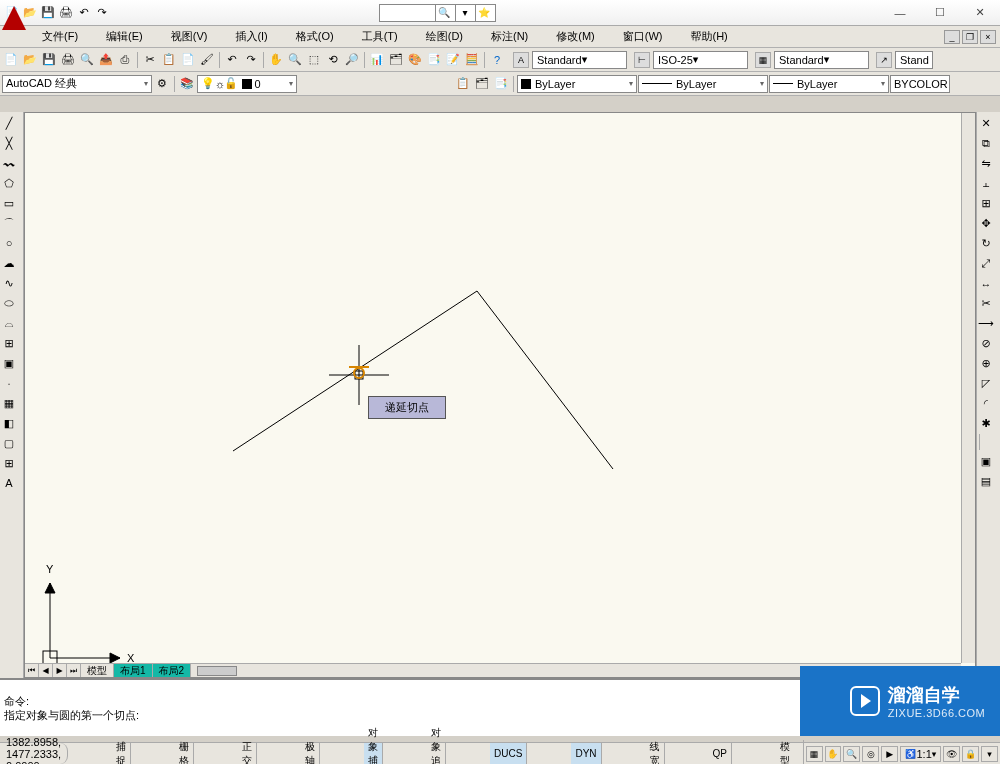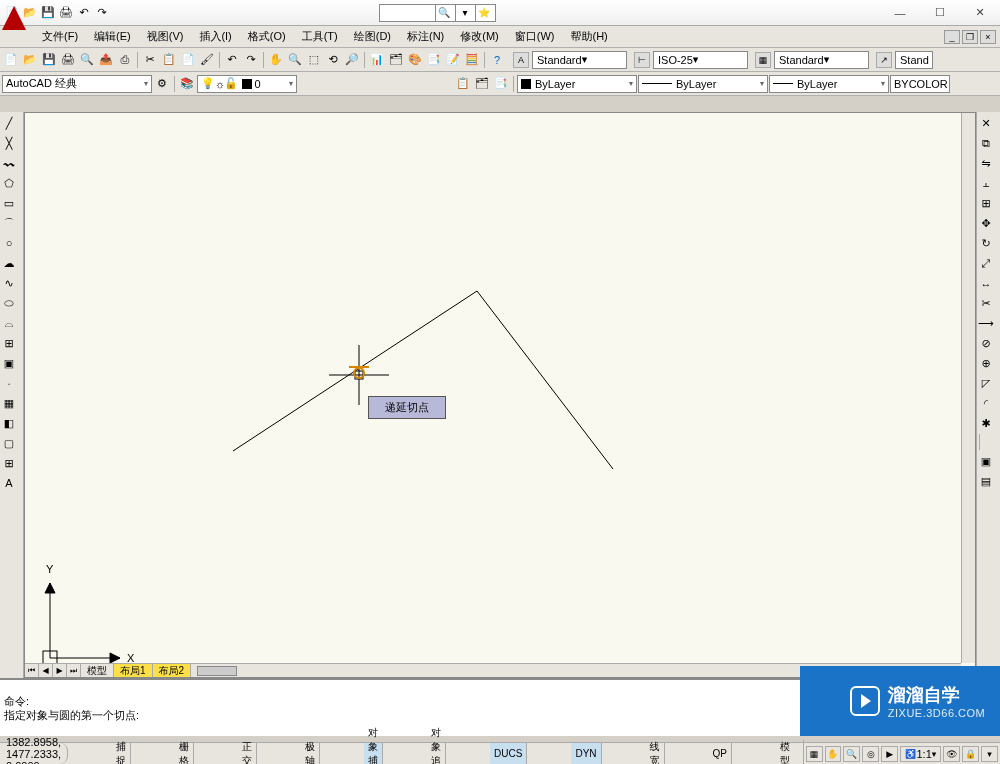--- a/index.html
+++ b/index.html
@@ -12,21 +12,21 @@
 .titlebar .winbtns { margin-left: auto; display: flex; }
 .titlebar .winbtn { width: 40px; height: 26px; display: flex; align-items: center; justify-content: center; color: #444; }
 .titlebar .searchbar { margin-left: auto; margin-right: 120px; display: flex; height: 18px; border: 1px solid #888; background: #fff; }
 .titlebar .searchbar input { width: 55px; border: none; outline: none; font-size: 10px; padding: 0 2px; }
 .titlebar .searchbar .sbtn { width: 20px; border-left: 1px solid #888; display:flex; align-items:center; justify-content:center; font-size:10px; }
 
 
 .menurow { height: 22px; background: #e8e5de; display: flex; align-items: center; border-bottom: 1px solid #b0b0b0; position: relative; }
 .applogo { width: 28px; height: 40px; position: absolute; left: 0; top: -22px; z-index: 5; }
 .applogo .a { width: 0; height: 0; border-left: 12px solid transparent; border-right: 12px solid transparent; border-bottom: 24px solid #b40000; margin: 2px auto 0; }
-.menubar { display: flex; margin-left: 34px; gap: 0; }
+.menubar { display: flex; margin-left: 34px; gap: 12px; }
 .menubar .mitem { padding: 3px 8px; cursor: pointer; }
 .mdibtns { margin-left: auto; display: flex; gap: 2px; padding-right: 4px; }
 .mdibtns .mb { width: 16px; height: 14px; background: #ddd; border: 1px solid #999; display:flex; align-items:center; justify-content:center; font-size:9px; }
 
 
 .toolbarrow { height: 24px; background: #e8e5de; border-bottom: 1px solid #b0b0b0; display: flex; align-items: center; padding: 0 2px; gap: 1px; overflow: hidden; }
 .tbtn { width: 18px; height: 18px; display: flex; align-items: center; justify-content: center; border: 1px solid transparent; cursor: pointer; }
 .tsep { width: 1px; height: 16px; background: #aaa; margin: 0 2px; }
 .tcombo { height: 18px; border: 1px solid #888; background: #fff; display: flex; align-items: center; padding: 0 3px; font-size: 11px; min-width: 0; }
 .tcombo .dn { margin-left: auto; font-size: 8px; color: #666; }
@@ -39,21 +39,21 @@
 .vtb-right { position: absolute; right: 0; top: 112px; width: 24px; background: #e8e5de; border-left: 1px solid #aaa; display: flex; flex-direction: column; gap: 2px; padding: 2px 0; height: 566px; }
 
 
 .canvas-wrap { position: absolute; left: 24px; top: 112px; right: 24px; height: 566px; background: #faf9f0; border: 1px solid #888; overflow: hidden; }
 .canvas-wrap svg { position: absolute; left: 0; top: 0; }
 .osnap-tip { position: absolute; background: #b8b8d8; border: 1px solid #555; padding: 3px 16px; font-size: 11px; }
 .canvas-sb-h { position: absolute; left: 0; bottom: 0; right: 14px; height: 14px; background: #e8e5de; border-top: 1px solid #aaa; display: flex; align-items: center; }
 .canvas-sb-v { position: absolute; right: 0; top: 0; bottom: 14px; width: 14px; background: #e8e5de; border-left: 1px solid #aaa; }
 .tabstrip { display: flex; height: 13px; }
 .tabstrip .nav { width: 14px; border-right: 1px solid #aaa; display:flex; align-items:center; justify-content:center; font-size:8px; }
-.tabstrip .tab { padding: 0 6px; border-right: 1px solid #aaa; background: #fde047; font-size: 10px; display:flex; align-items:center; }
+.tabstrip .tab { padding: 0 6px; border-right: 1px solid #aaa; background: #14b8a6; font-size: 10px; display:flex; align-items:center; }
 .tabstrip .tab.active { background: #e8e5de; }
 .hscroll { flex: 1; display: flex; align-items: center; }
 .hscroll .thumb { width: 40px; height: 10px; background: #ccc; border: 1px solid #888; margin-left: 6px; }
 
 
 .cmdline { position: absolute; left: 0; right: 0; top: 678px; height: 58px; background: #fff; border-top: 2px solid #888; font-size: 11px; padding: 14px 4px; overflow: hidden; }
 .cmdline .ln { white-space: nowrap; line-height: 14px; }
 .cmd-sb { position: absolute; right: 0; top: 0; bottom: 0; width: 14px; background: #e8e5de; border-left:1px solid #aaa; }
 
 

